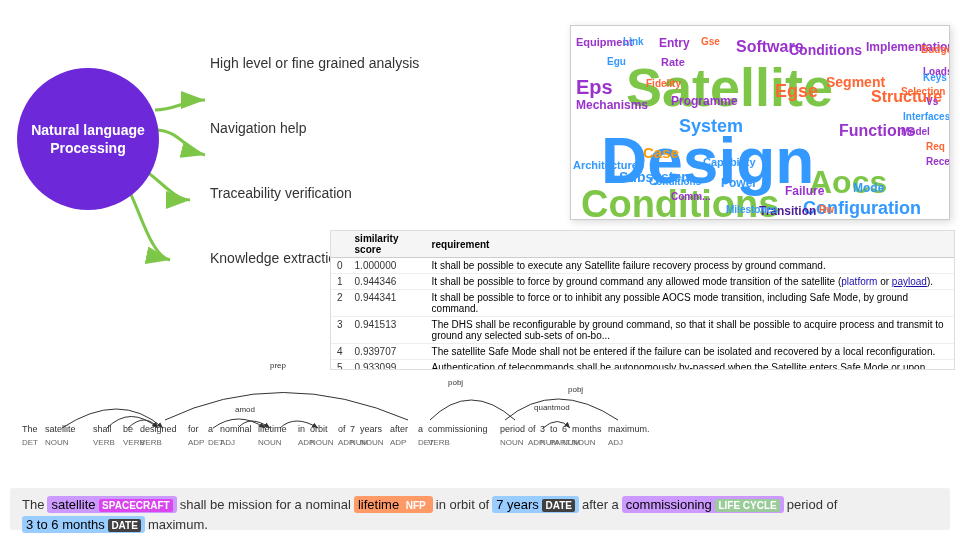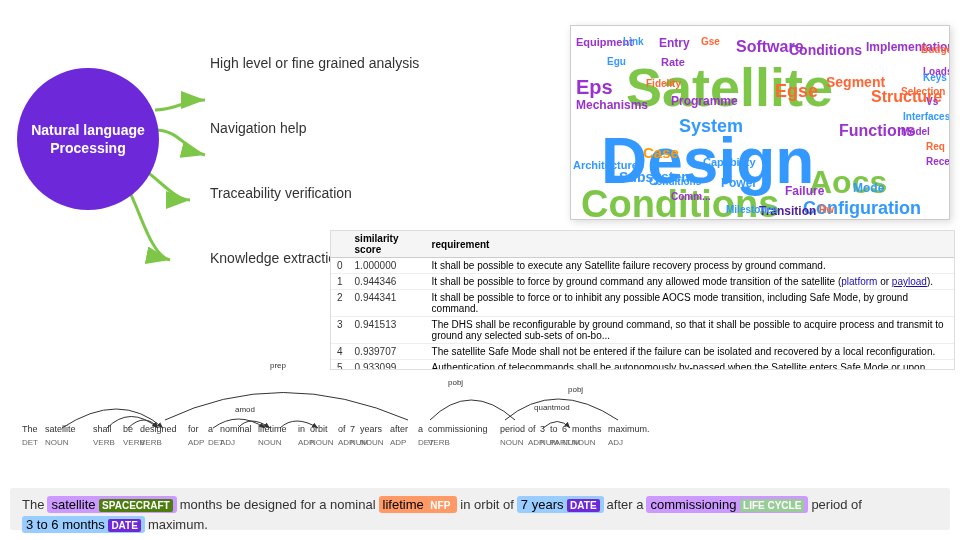--- a/index.html
+++ b/index.html
@@ -146,41 +146,41 @@
       border-radius: 3px;
       height: 42px;
     }
 
     .word-plain {
       color: #333;
       font-size: 13px;
     }
 
     .tag-spacecraft {
-      background: #4d7c0f;
+      background: #d946ef;
       font-weight: bold;
       font-size: 10px;
       padding: 1px 3px;
       border-radius: 2px;
       color: white;
       text-transform: uppercase;
     }
 
     .tag-nfp {
       background: #ff9966;
       font-weight: bold;
       font-size: 10px;
       padding: 1px 3px;
       border-radius: 2px;
       color: white;
       text-transform: uppercase;
     }
 
     .tag-date {
-      background: #6d28d9;
+      background: #404040;
       font-weight: bold;
       font-size: 10px;
       padding: 1px 3px;
       border-radius: 2px;
       color: white;
       text-transform: uppercase;
     }
 
     .tag-lifecycle {
       background: #99cc99;
@@ -434,21 +434,21 @@
       <marker id="dep-arrow" markerWidth="6" markerHeight="5" refX="6" refY="2.5" orient="auto">
         <polygon points="0 0, 6 2.5, 0 5" fill="#333"></polygon>
       </marker>
     </defs>
   </svg>
 </div>
 
 <div class="annotated-sentence">
   <span class="word-plain">The</span>
   <span class="highlighted-word-spacecraft">satellite <span class="tag-spacecraft">SPACECRAFT</span></span>
-  <span class="word-plain">months be designed for a nominal</span>
+  <span class="word-plain">shall be mission for a nominal</span>
   <span class="highlighted-word-lifetime">lifetime <span class="tag-nfp">NFP</span></span>
   <span class="word-plain">in orbit of</span>
   <span class="highlighted-word-7years">7 years <span class="tag-date">DATE</span></span>
   <span class="word-plain">after a</span>
   <span class="highlighted-word-commissioning">commissioning <span class="tag-lifecycle">LIFE CYCLE</span></span>
   <span class="word-plain">period of</span>
   <span class="highlighted-word-36months">3 to 6 months <span class="tag-date">DATE</span></span>
   <span class="word-plain">maximum.</span>
 </div>
 

